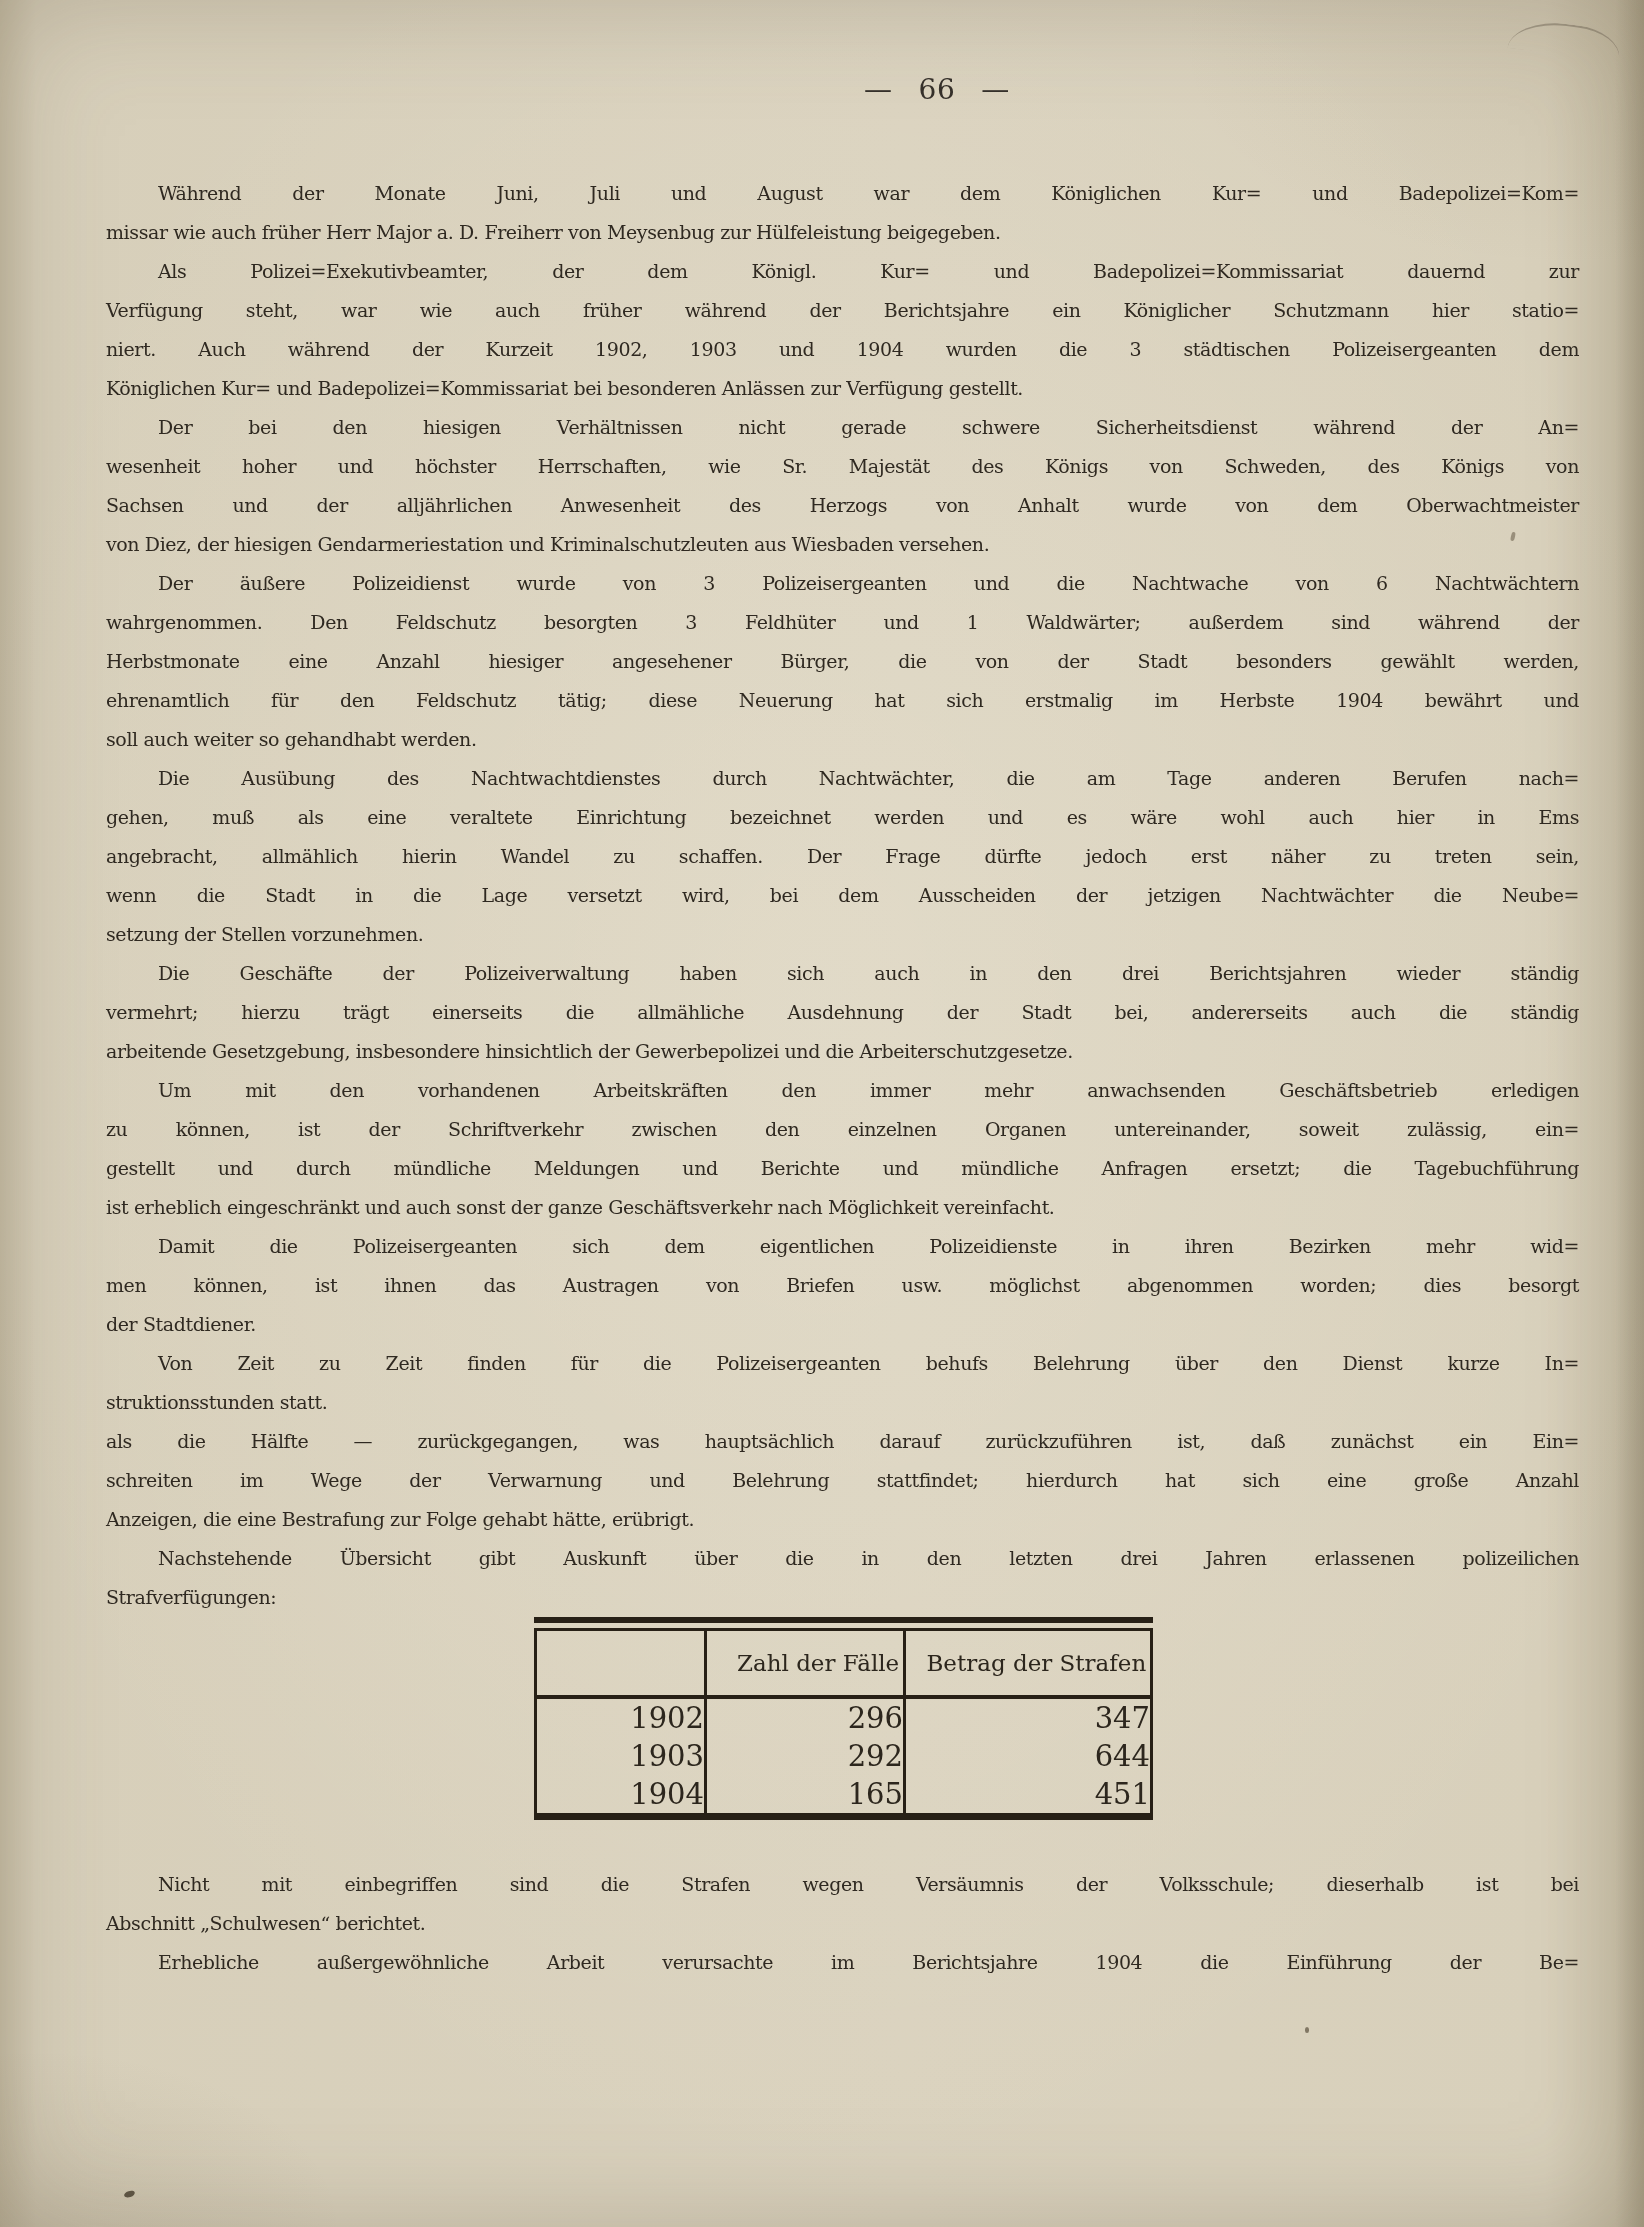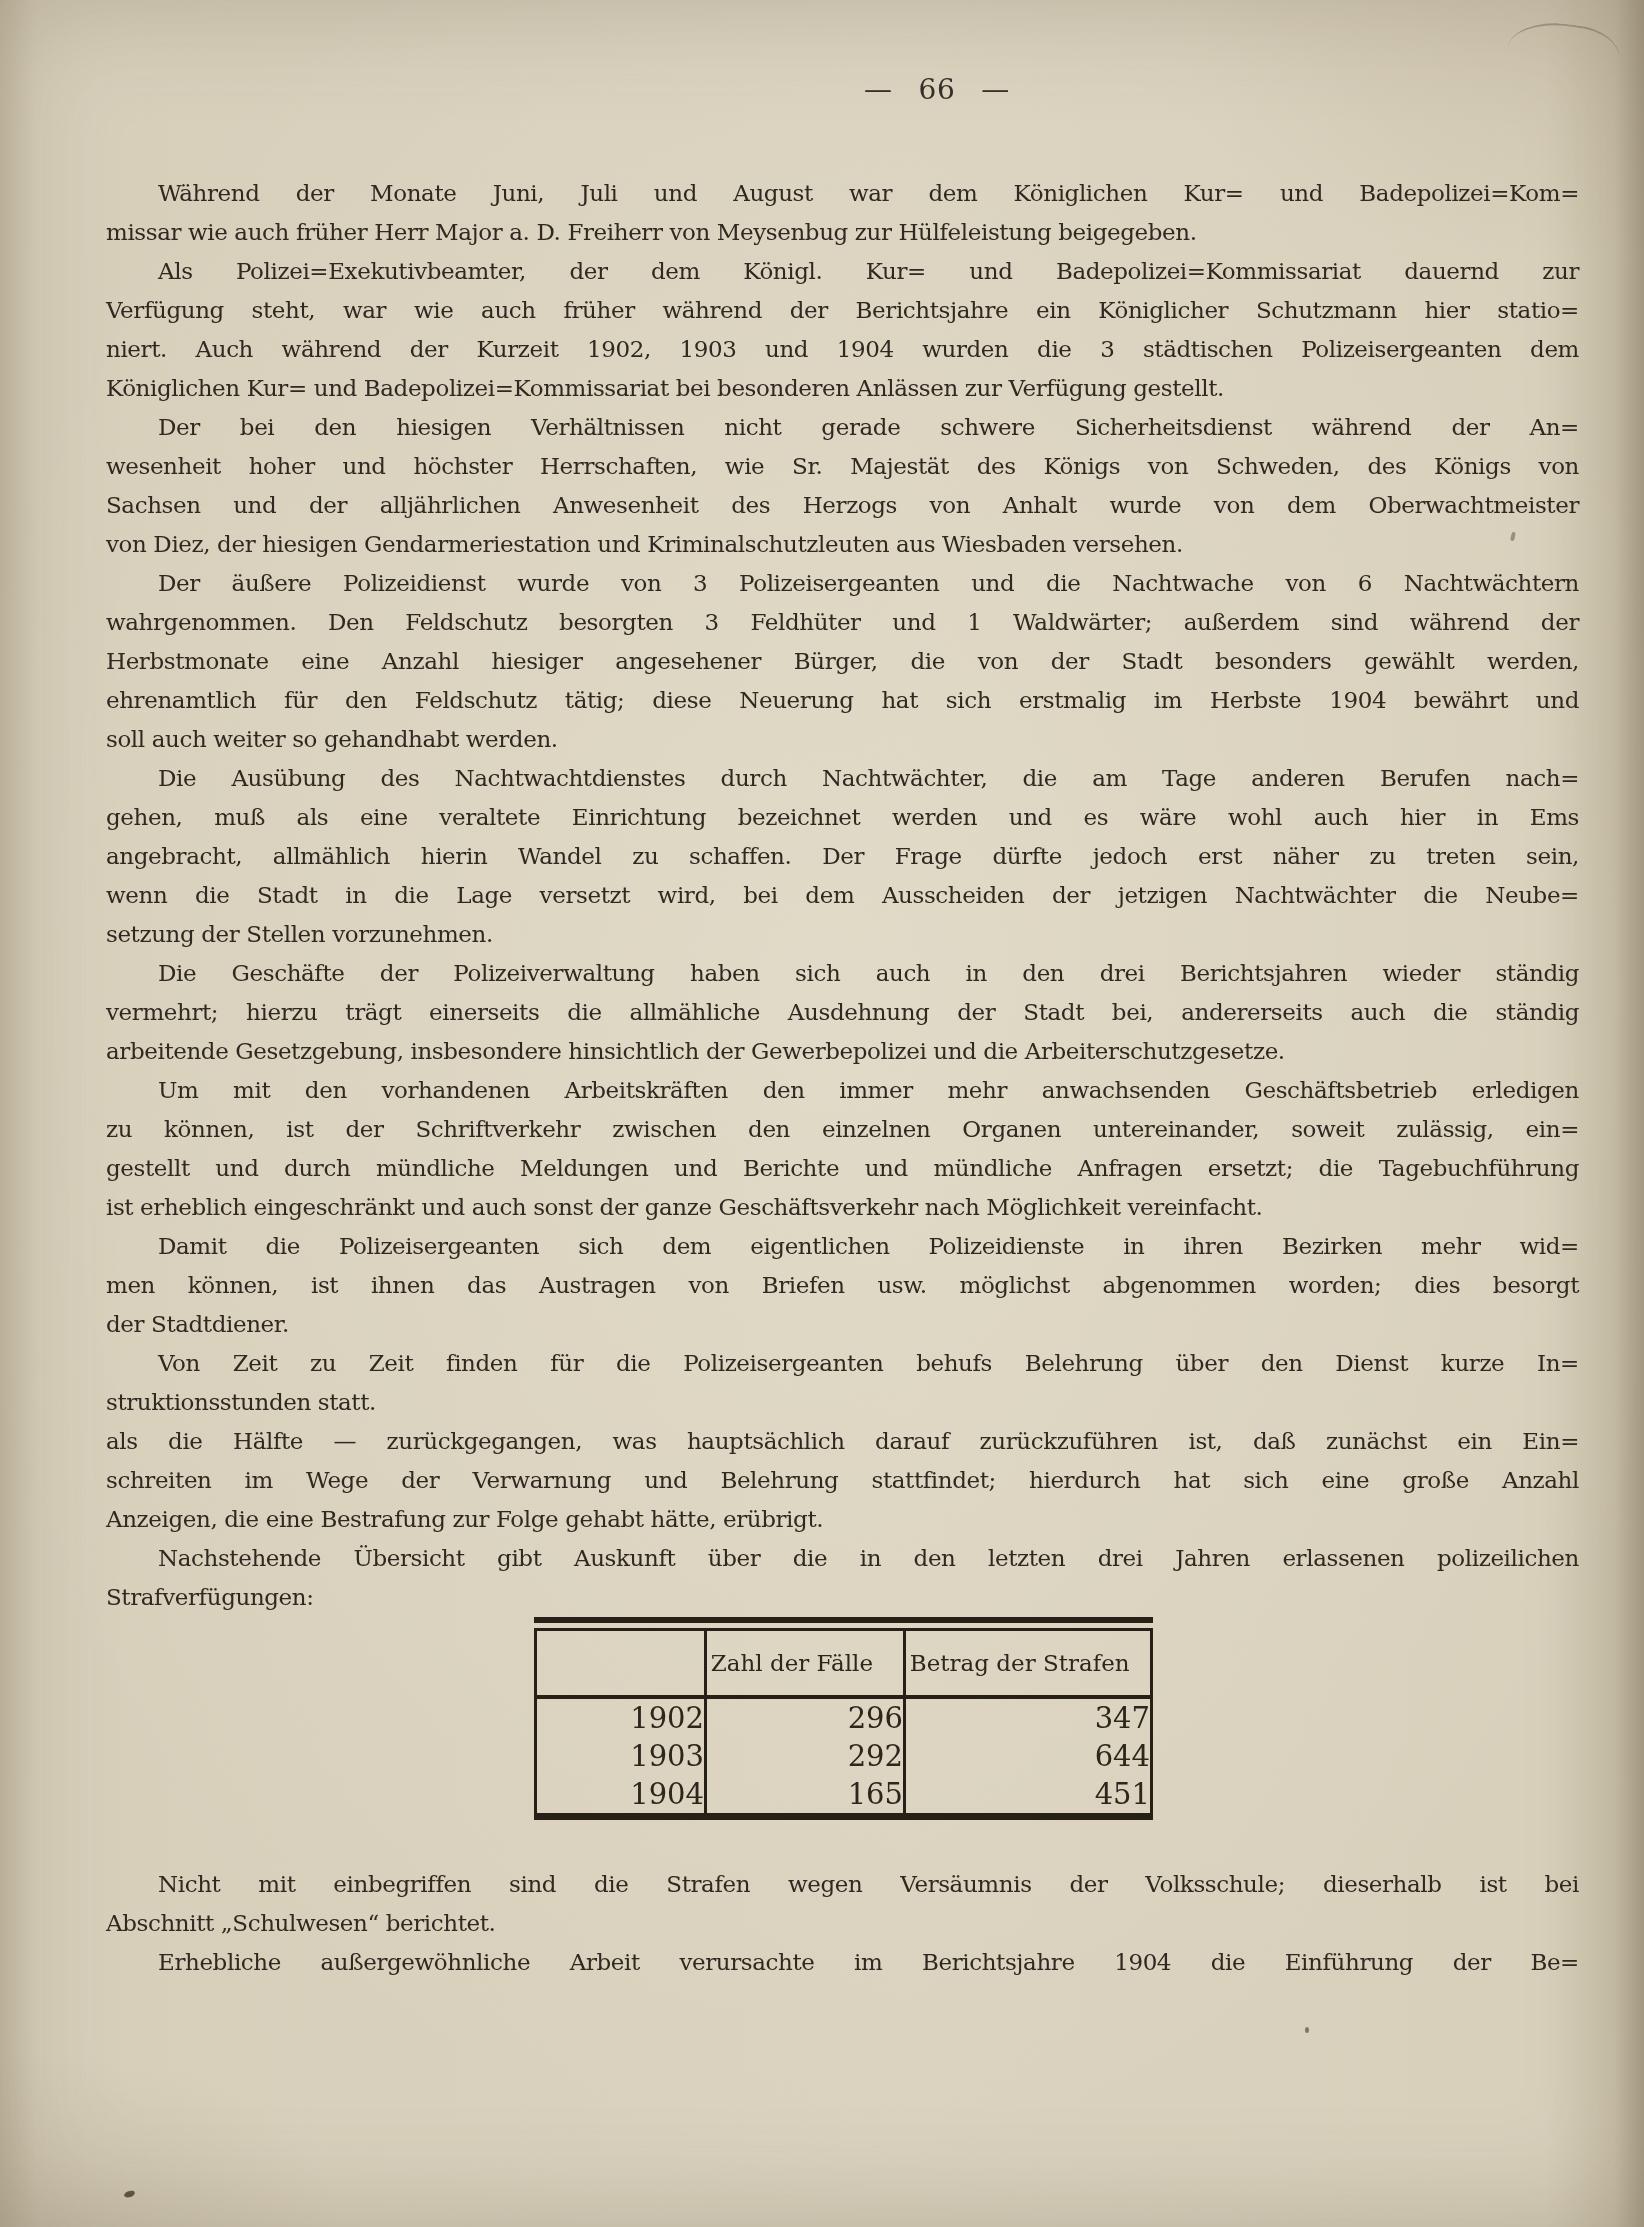--- a/index.html
+++ b/index.html
@@ -22,21 +22,21 @@
     content:"";position:absolute;top:0;right:0;width:29px;height:100%;
     background:linear-gradient(90deg, rgba(90,78,54,0), rgba(90,78,54,.22));
     pointer-events:none;
   }
   .page-number{
     position:absolute;top:73px;left:937px;transform:translateX(-50%);
     font-size:28px;letter-spacing:0.6px;word-spacing:16.4px;color:#35302a;white-space:nowrap;
   }
   .text-block{
     position:absolute;left:106px;width:1473px;
-    font-size:23px;letter-spacing:-0.4px;line-height:39px;
+    font-size:19px;letter-spacing:-0.4px;line-height:39px;
   }
   .tb-main{top:174px;}
   .tb-after{top:1865px;}
   .para{margin:0;padding:0;}
   .line{display:block;height:39px;line-height:39px;white-space:normal;overflow:visible;}
   .just{text-align:justify;text-align-last:justify;}
   .ragged{text-align:left;}
   .indent{text-indent:52px;}
   
   .strafen-table{position:absolute;left:534px;top:1617px;width:619px;}
@@ -46,21 +46,21 @@
   .rule-top2{height:3.8px;}
   .tbl-box{
     border-left:3.2px solid #272016;border-right:3.2px solid #272016;
     border-bottom:7px solid #272016;
   }
   .tbl-head{
     display:grid;grid-template-columns:167px 199px 247px;
     border-bottom:4.4px solid #272016;
   }
   .th{
-    text-align:left;font-size:23px;line-height:28px;letter-spacing:0;
+    text-align:right;font-size:23px;line-height:28px;letter-spacing:0;
     padding:17.7px 3.8px;color:#2c261d;
   }
   .th + .th{border-left:3.2px solid #272016;}
   .tbl-body{display:grid;grid-template-columns:167px 199px 247px;}
   .td{
     text-align:right;font-size:29px;line-height:38px;height:38px;color:#2c261d;
   }
   .td.c2,.td.c3{border-left:3.2px solid #272016;}
   
   .pencil-mark{

